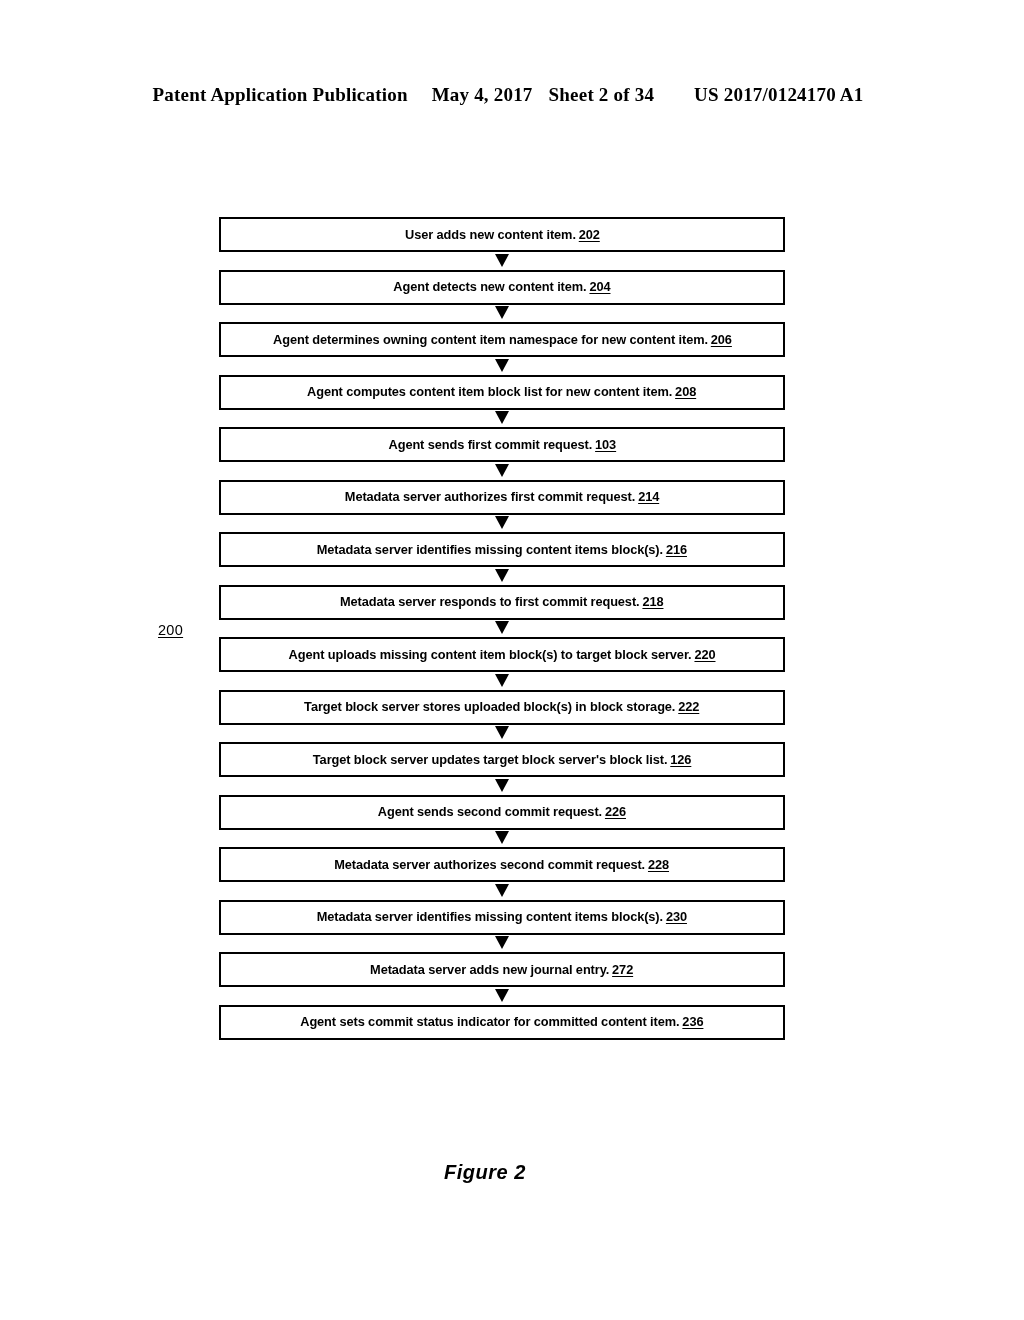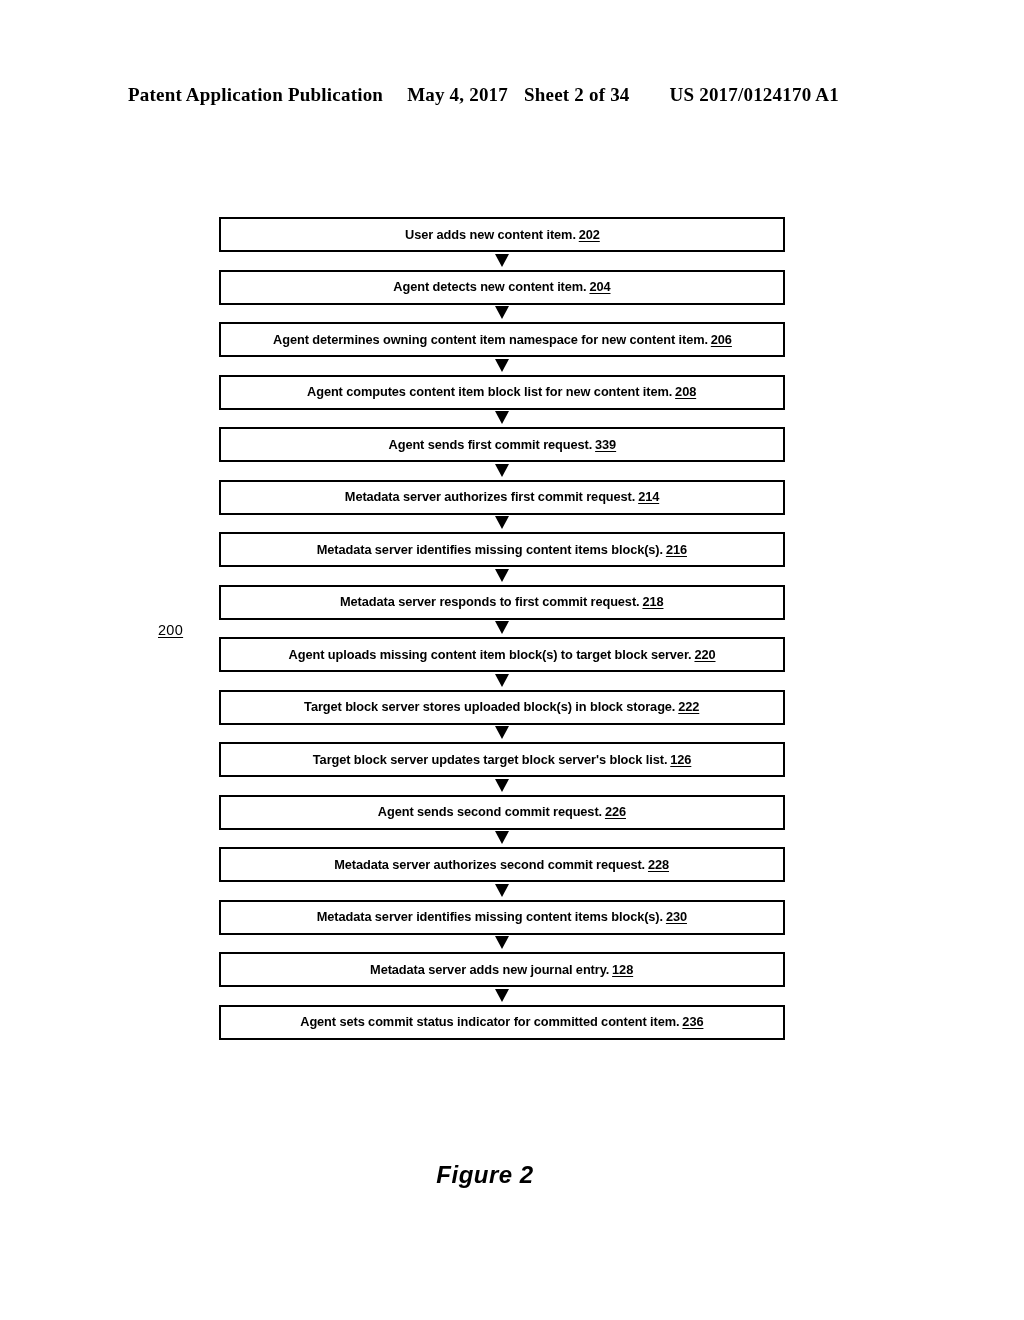--- a/index.html
+++ b/index.html
@@ -23,20 +23,21 @@
     left: 128px;
     top: 84px;
     width: 760px;
     display: flex;
     align-items: baseline;
     font-family: "Liberation Serif", serif;
     font-weight: bold;
     font-size: 19px;
     letter-spacing: 0.2px;
     white-space: nowrap;
+    justify-content: center;
   }
   .page-header .hdr-pub      { }
   .page-header .hdr-date     { margin-left: 24px; }
   .page-header .hdr-sheet    { margin-left: 16px; }
   .page-header .hdr-docnum   { margin-left: 40px; }
 
   
   #flow-chart {
     position: absolute;
     left: 219px;
@@ -106,21 +107,21 @@
   
   #figure-caption {
     position: absolute;
     left: 0;
     top: 1161px;
     width: 970px;
     text-align: center;
     font-family: "Liberation Sans", sans-serif;
     font-style: italic;
     font-weight: bold;
-    font-size: 24px;
+    font-size: 20px;
     letter-spacing: 0.5px;
   }
 </style>
 </head>
 <body>
 
 <div class="page-header">
   <span class="hdr-pub">Patent Application Publication</span>
   <span class="hdr-date">May 4, 2017</span>
   <span class="hdr-sheet">Sheet 2 of 34</span>
@@ -138,21 +139,21 @@
     </div>
     <div class="flow-step">
       <span class="step-text">Agent determines owning content item namespace for new content item.<span class="step-ref">206</span></span>
       <div class="flow-arrow"></div>
     </div>
     <div class="flow-step">
       <span class="step-text">Agent computes content item block list for new content item.<span class="step-ref">208</span></span>
       <div class="flow-arrow"></div>
     </div>
     <div class="flow-step">
-      <span class="step-text">Agent sends first commit request.<span class="step-ref">339</span></span>
+      <span class="step-text">Agent sends first commit request.<span class="step-ref">103</span></span>
       <div class="flow-arrow"></div>
     </div>
     <div class="flow-step">
       <span class="step-text">Metadata server authorizes first commit request.<span class="step-ref">214</span></span>
       <div class="flow-arrow"></div>
     </div>
     <div class="flow-step">
       <span class="step-text">Metadata server identifies missing content items block(s).<span class="step-ref">216</span></span>
       <div class="flow-arrow"></div>
     </div>
@@ -178,21 +179,21 @@
     </div>
     <div class="flow-step">
       <span class="step-text">Metadata server authorizes second commit request.<span class="step-ref">228</span></span>
       <div class="flow-arrow"></div>
     </div>
     <div class="flow-step">
       <span class="step-text">Metadata server identifies missing content items block(s).<span class="step-ref">230</span></span>
       <div class="flow-arrow"></div>
     </div>
     <div class="flow-step">
-      <span class="step-text">Metadata server adds new journal entry.<span class="step-ref">128</span></span>
+      <span class="step-text">Metadata server adds new journal entry.<span class="step-ref">272</span></span>
       <div class="flow-arrow"></div>
     </div>
     <div class="flow-step">
       <span class="step-text">Agent sets commit status indicator for committed content item.<span class="step-ref">236</span></span>
     </div>
   </div>
 
 <div id="ref-200">200</div>
 
 <div id="figure-caption">Figure 2</div>

